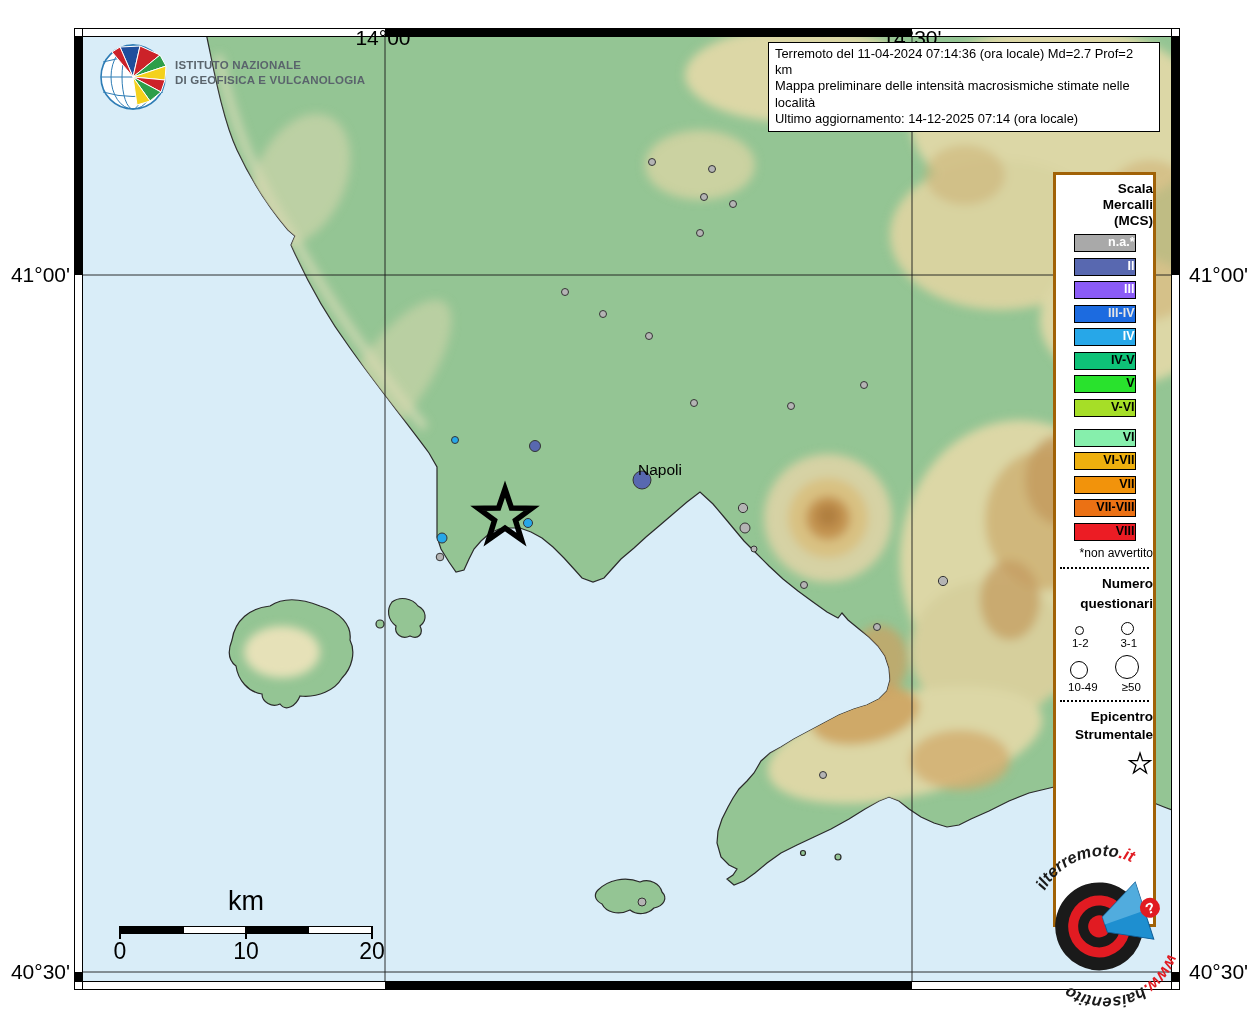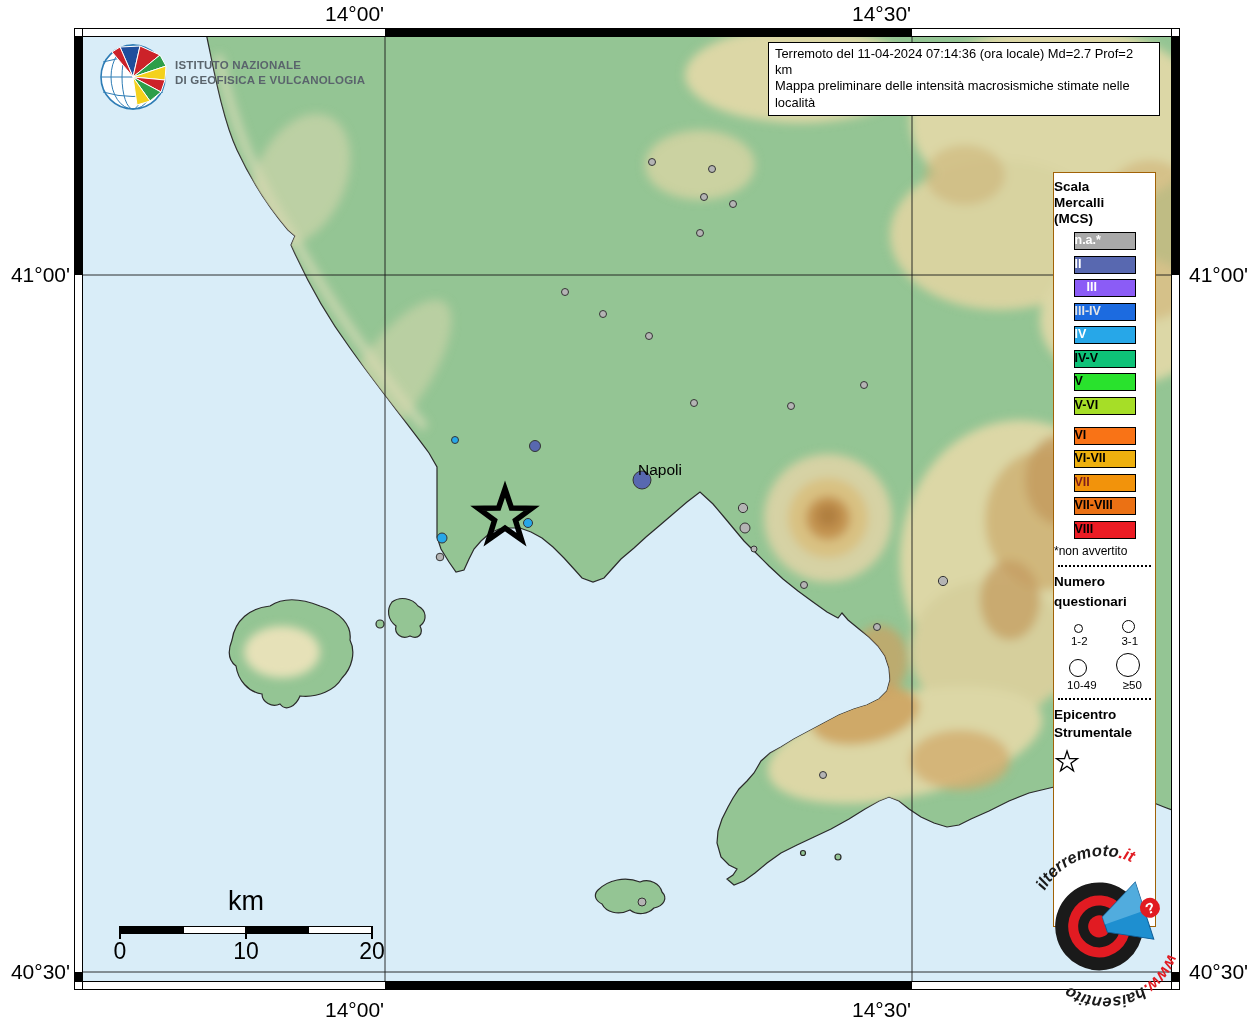--- a/index.html
+++ b/index.html
@@ -1,40 +1,40 @@
 <!DOCTYPE html>
 <html><head>
 <meta charset="utf-8">
 <style>
   html,body{margin:0;padding:0;}
   body{width:1255px;height:1024px;position:relative;background:#ffffff;
        font-family:"Liberation Sans",sans-serif;overflow:hidden;}
   .abs{position:absolute;}
   
   .axlbl{position:absolute;font-size:21px;color:#000;white-space:nowrap;}
-  .axlbl.center{width:120px;}
+  .axlbl.center{width:120px;text-align:center;margin-top:24px;}
   .axlbl.right{width:70px;text-align:right;}
   .axlbl.left{width:80px;text-align:left;}
   
   .fbar{position:absolute;border:1px solid #000;box-sizing:border-box;display:flex;background:#fff;}
   .fbar.h{flex-direction:row;}
   .fbar.v{flex-direction:column;}
   .fseg-b{background:#000;}
   .fseg-w{background:#fff;}
   .fcorner{position:absolute;width:9px;height:9px;border:1px solid #000;background:#fff;box-sizing:border-box;}
   
   .infobox{position:absolute;left:768px;top:42px;width:392px;box-sizing:border-box;
            background:#fff;border:1px solid #000;padding:3px 6px 4px 6px;
            font-size:12.9px;line-height:16.2px;color:#000;}
   
   .ingv-text{position:absolute;left:175px;top:58px;color:#5a646c;font-weight:bold;
              font-size:11.5px;line-height:15px;letter-spacing:.2px;}
   
   .legend{position:absolute;left:1053px;top:172px;width:103px;height:755px;box-sizing:border-box;
-          background:#fff;border:1px solid #a16207;text-align:left;overflow:hidden;}
+          background:#fff;border:3px solid #a16207;text-align:right;overflow:hidden;}
   .lg-title{margin-top:6px;font-weight:bold;font-size:13.5px;line-height:16px;color:#000;}
   .swatches{margin-top:5px;}
   .sw{width:62px;height:18px;box-sizing:border-box;margin:0 auto 5.5px auto;
       border:1.5px solid #000;font-weight:bold;font-size:12.5px;line-height:14.5px;}
   .footnote{font-size:12px;margin-top:5px;color:#000;}
   .dotted{border:none;border-top:2px dotted #000;margin:7px 4px 0 4px;}
   .qrow{display:flex;justify-content:space-around;align-items:flex-end;margin-top:6px;height:24px;}
   .qrow.small{height:13px;margin-top:8px;}
   .qlabrow{display:flex;justify-content:space-around;font-size:11.5px;margin-top:2px;color:#000;}
   .qcirc{display:inline-block;border:1.4px solid #000;border-radius:50%;background:#fff;box-sizing:content-box;}
@@ -199,20 +199,21 @@
 <div class="axlbl center" style="left:325px;top:998px;">14°00'</div>
 <div class="axlbl center" style="left:852px;top:998px;">14°30'</div>
 <div class="axlbl right" style="left:0px;top:263px;">41°00'</div>
 <div class="axlbl right" style="left:0px;top:960px;">40°30'</div>
 <div class="axlbl left" style="left:1189px;top:263px;">41°00'</div>
 <div class="axlbl left" style="left:1189px;top:960px;">40°30'</div>
 
 <div class="infobox">
   <div>Terremoto del 11-04-2024 07:14:36 (ora locale) Md=2.7 Prof=2 km</div>
   <div>Mappa preliminare delle intensità macrosismiche stimate nelle località</div>
+  <div>Ultimo aggiornamento: 14-12-2025 07:14 (ora locale)</div>
 </div>
 
 <svg class="abs" style="left:98px;top:42px;" width="72" height="72" viewBox="98 42 72 72">
   <circle cx="133" cy="77" r="32" fill="#ffffff" stroke="#2d7cb5" stroke-width="1.6"></circle>
   <g fill="none" stroke="#2d7cb5" stroke-width="1">
     <ellipse cx="133" cy="77" rx="11" ry="32"></ellipse>
     <ellipse cx="133" cy="77" rx="22" ry="32"></ellipse>
     <path d="M 103,62 Q 133,53 163,62"></path>
     <line x1="101" y1="77" x2="165" y2="77"></line>
     <path d="M 103,92 Q 133,101 163,92"></path>
@@ -241,23 +242,23 @@
   </div>
   <div class="swatches">
       <div class="sw" style="background: rgb(169, 169, 169); color: rgb(255, 255, 255);">n.a.*</div>
       <div class="sw" style="background: rgb(88, 104, 176); color: rgb(255, 255, 255);">II</div>
       <div class="sw" style="background: #8b5cf6; color: rgb(255, 255, 255); padding-left: 12px;">III</div>
       <div class="sw" style="background: rgb(28, 107, 224); color: #e5e5e5;">III-IV</div>
       <div class="sw" style="background: rgb(39, 167, 232); color: rgb(255, 255, 255);">IV</div>
       <div class="sw" style="background: rgb(14, 194, 120); color: rgb(0, 0, 0);">IV-V</div>
       <div class="sw" style="background: rgb(41, 226, 45); color: rgb(0, 0, 0);">V</div>
       <div class="sw" style="background: rgb(166, 222, 39); color: rgb(0, 0, 0);">V-VI</div>
-      <div class="sw" style="background: #f97316; color: rgb(0, 0, 0); margin-top: 12px;">VI</div>
+      <div class="sw" style="background: #86efac; color: rgb(0, 0, 0); margin-top: 12px;">VI</div>
       <div class="sw" style="background: rgb(238, 176, 14); color: rgb(0, 0, 0);">VI-VII</div>
-      <div class="sw" style="background: rgb(242, 147, 11); color: #7f1d1d;">VII</div>
+      <div class="sw" style="background: rgb(242, 147, 11); color: #000000;">VII</div>
       <div class="sw" style="background: rgb(235, 113, 20); color: rgb(0, 0, 0);">VII-VIII</div>
       <div class="sw" style="background: rgb(236, 28, 36); color: rgb(0, 0, 0);">VIII</div>
     </div>
   <div class="footnote">*non avvertito</div>
   <div class="dotted"></div>
   <div class="lg-title" style="margin-top:5px;line-height:20px;">
     <div>Numero</div>
     <div>questionari</div>
   </div>
   <div class="qrow small">

